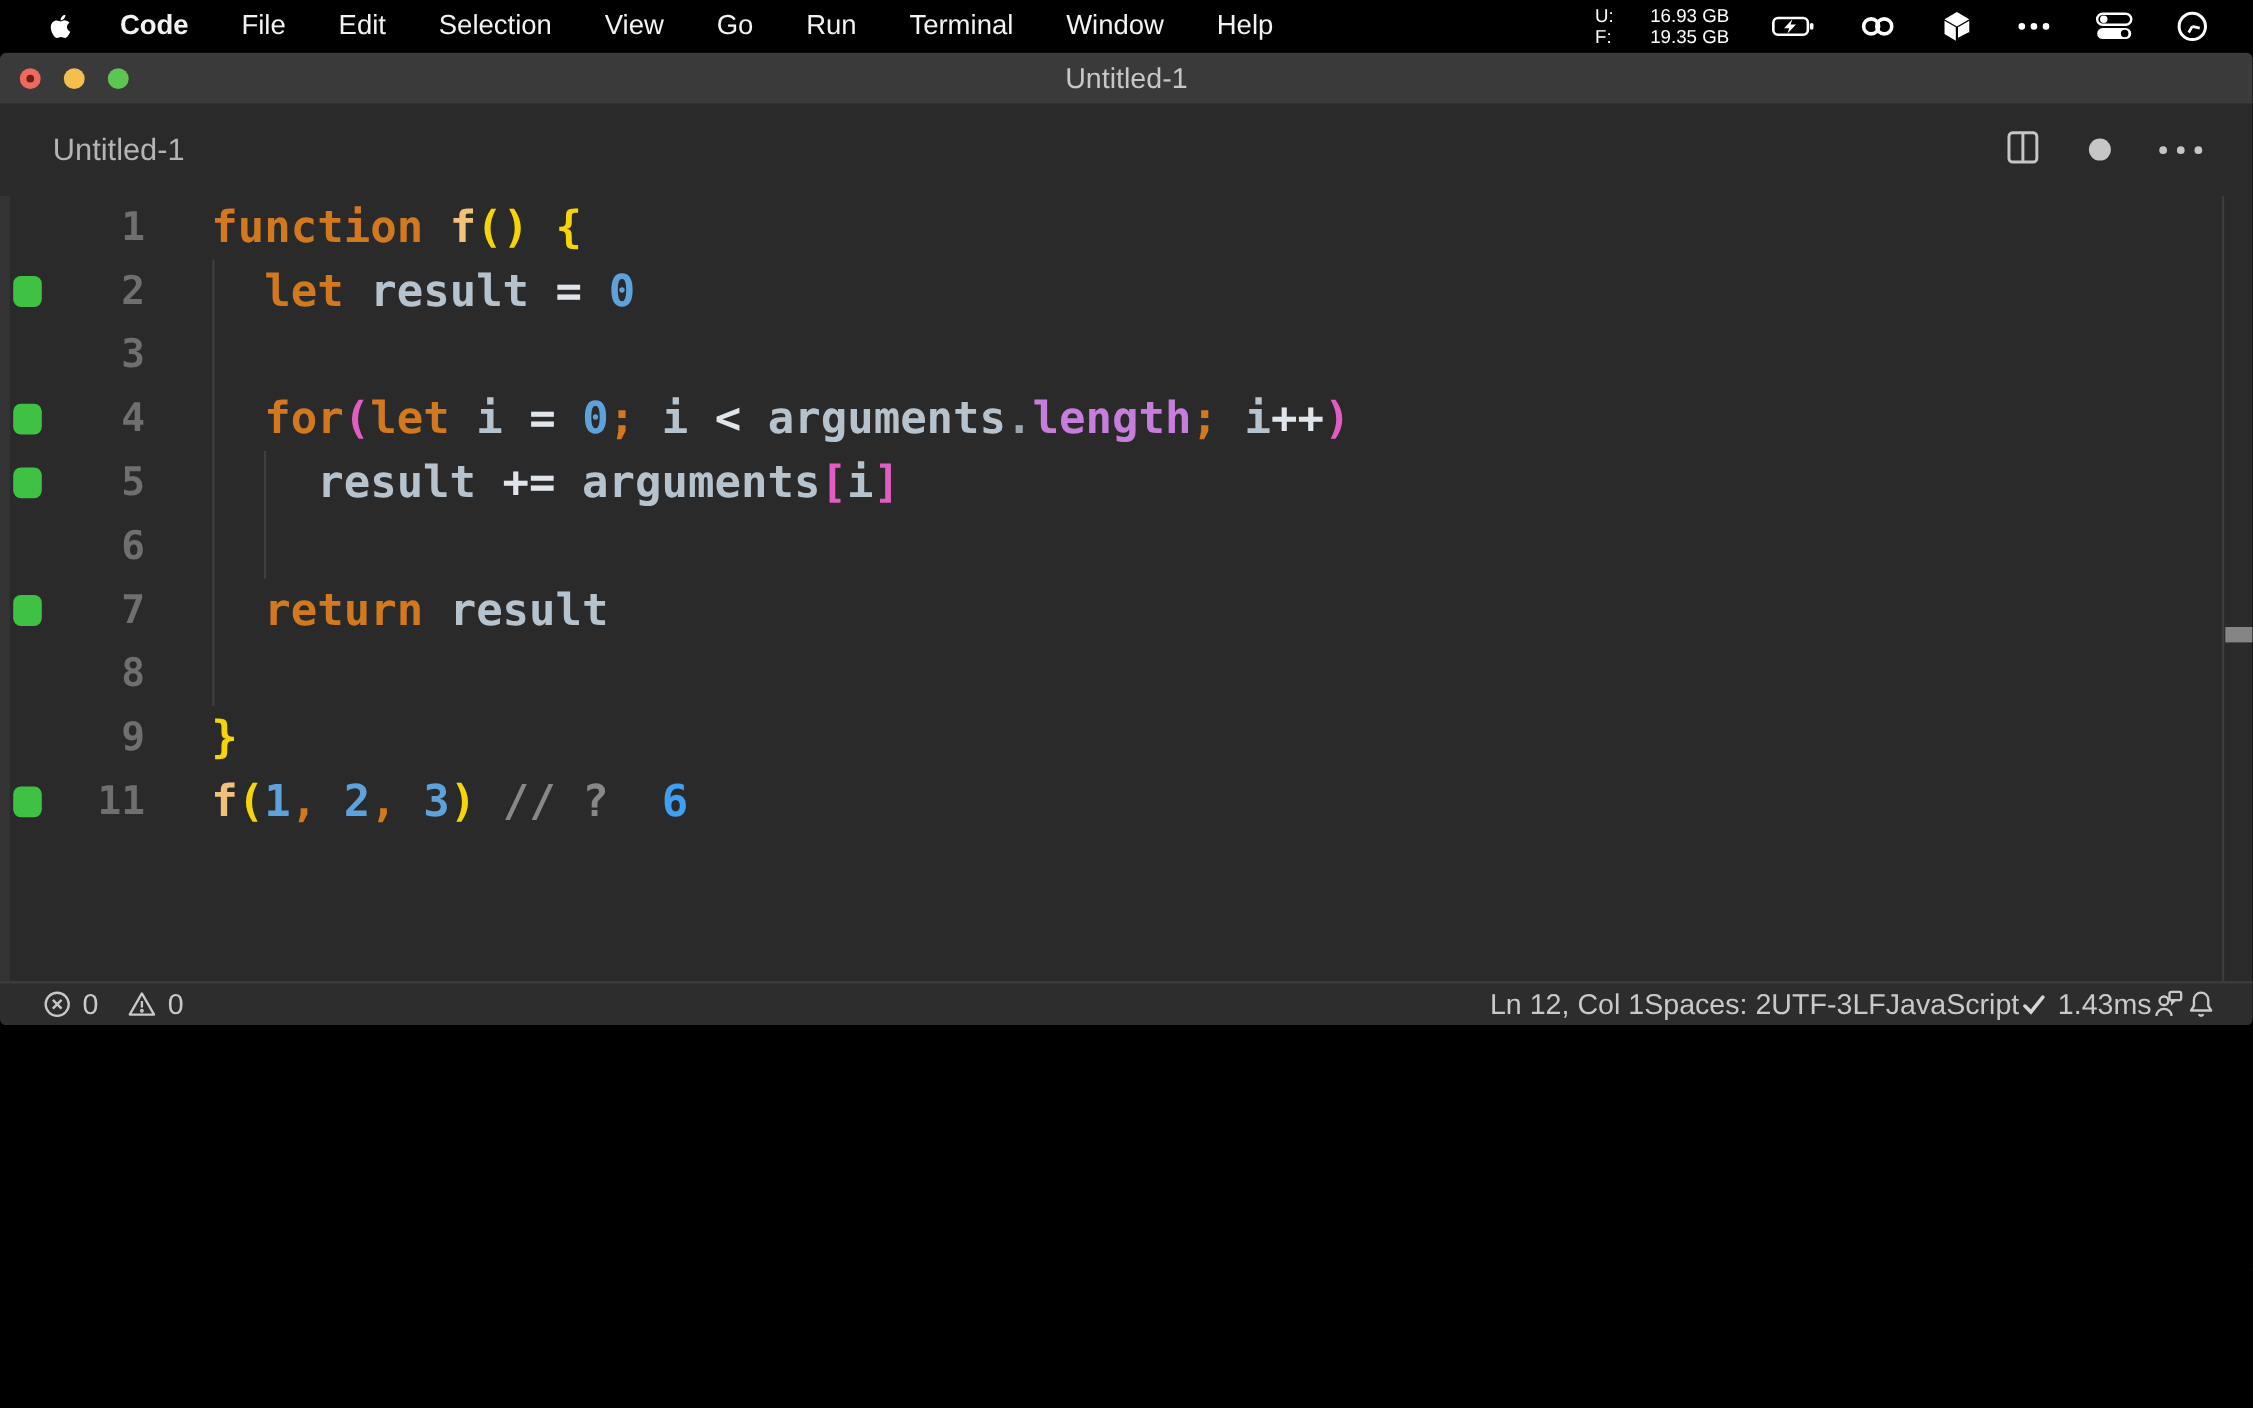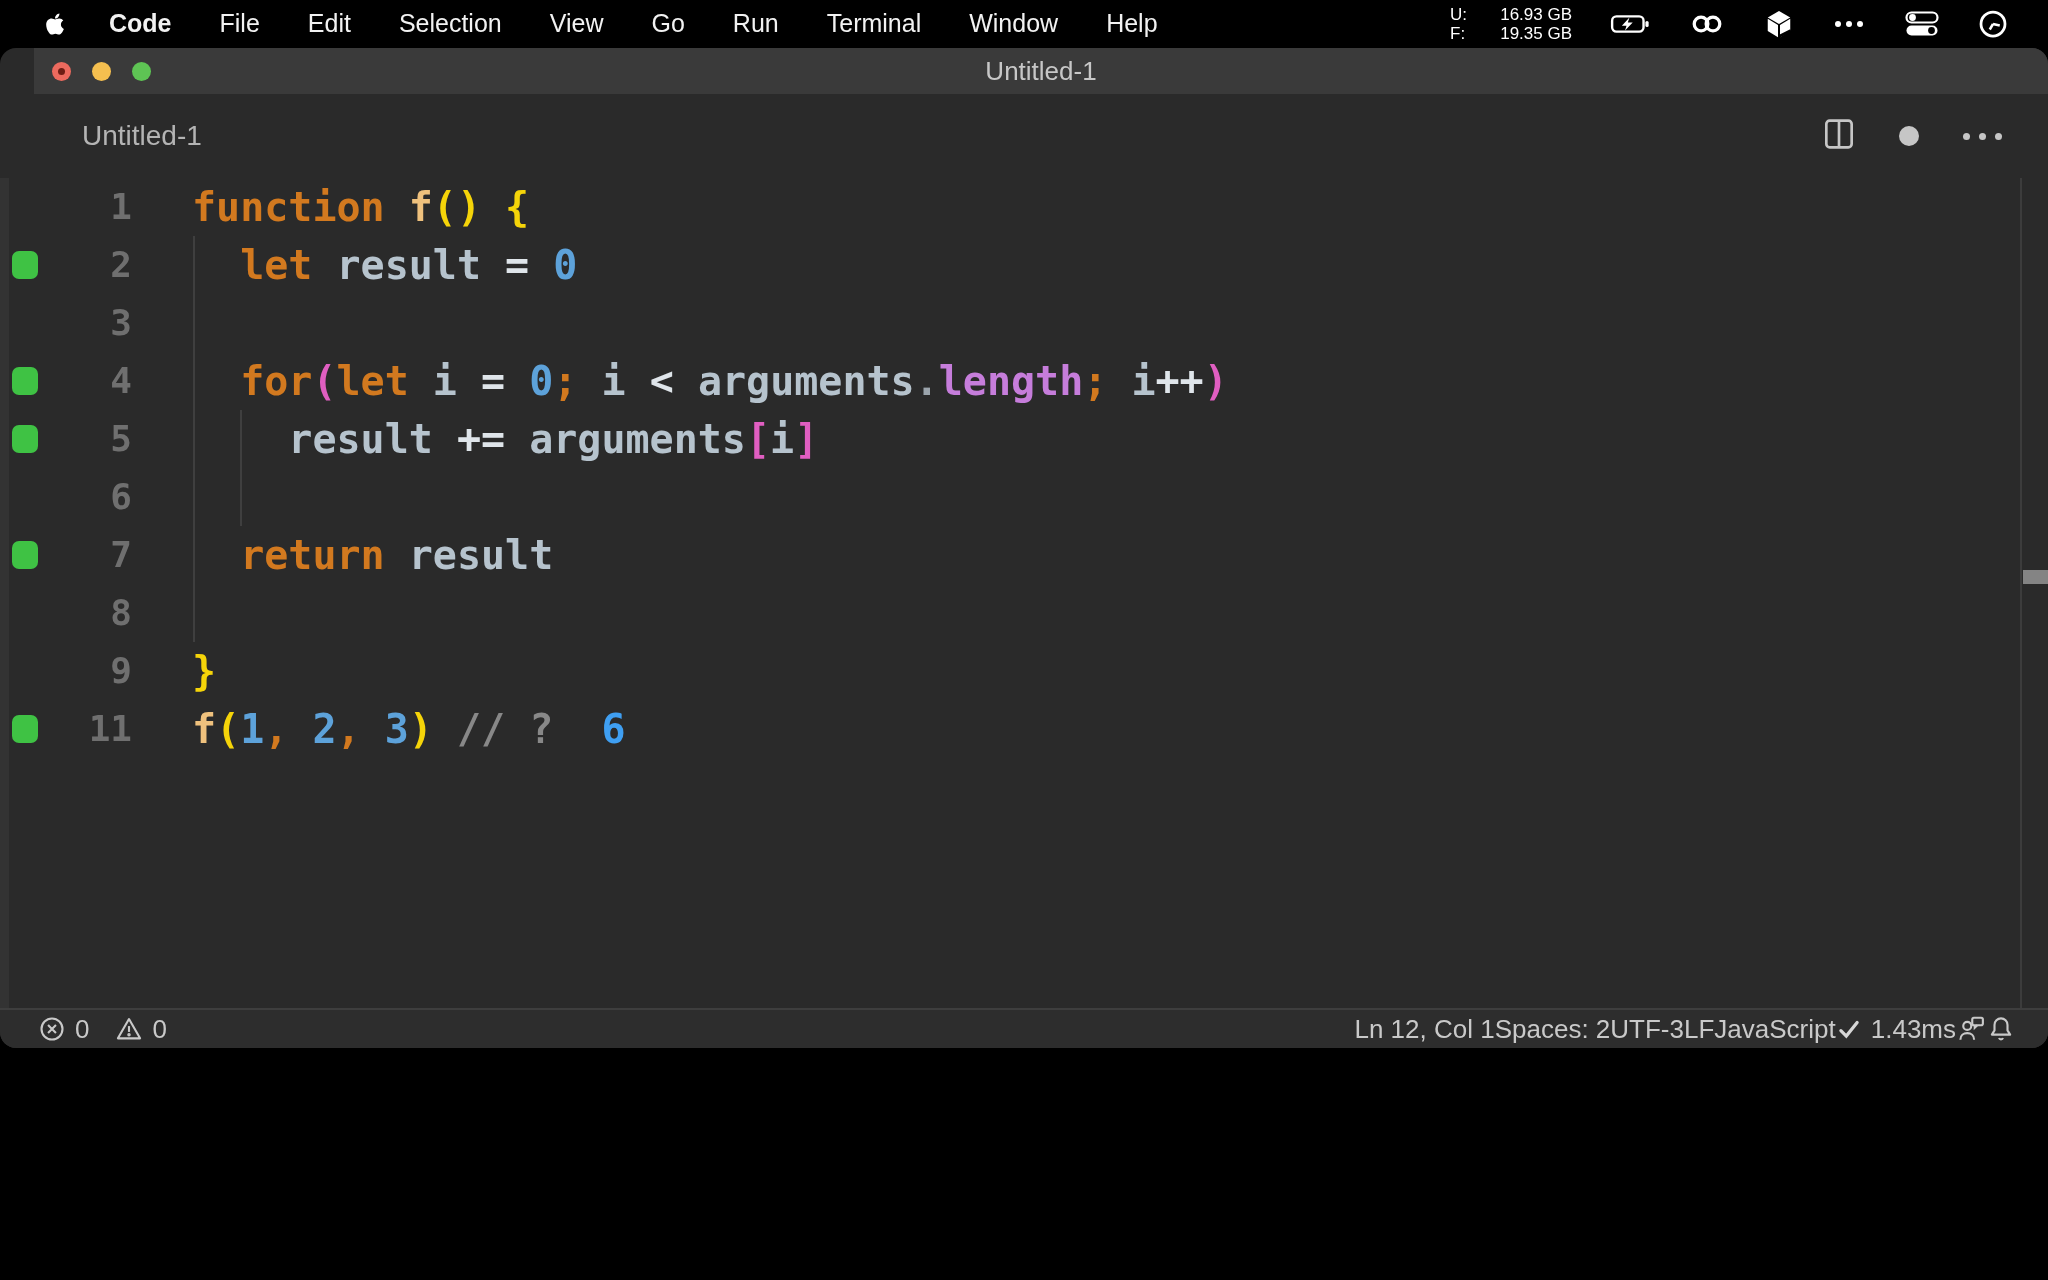--- a/index.html
+++ b/index.html
@@ -1,18 +1,18 @@
 <!DOCTYPE html>
 <html style="--editor-bg: #2a2a2a; --titlebar-bg: #3a3a3a; --statusbar-bg: #2d2d2d; --keyword: #d2791f; --function-name: #efc17d; --bracket-level1: #f5d409; --bracket-level2: #e05ec1; --identifier: #b6c3cd; --number: #5da2da; --property: #c67ddb; --comment: #888888; --quokka-value: #3f9ff2; --coverage-green: #3fc244; --traffic-red: #ec6a5e; --traffic-yellow: #f5bf4f; --traffic-green: #5ec454;"><head>
 <meta charset="utf-8">
 <style>
   * { margin:0; padding:0; box-sizing:border-box; }
   html,body { background:#000; }
   .screen {
-    position:relative; width:2048px; height:1048px; overflow:hidden;
+    position:relative; width:2048px; height:932px; overflow:hidden;
     background:#000; font-family:"Liberation Sans", sans-serif;
     -webkit-user-select:none; user-select:none;
   }
 
   
   .menubar {
     position:absolute; top:0; left:0; right:0; height:47px;
     display:flex; align-items:center; color:#f2f2f2; background:#000;
   }
   .apple { margin-left:45px; display:flex; align-items:center; }
@@ -21,21 +21,21 @@
   .menu-item { font-size:25px; padding:0 24px; }
   .menubar-right { margin-left:auto; display:flex; align-items:center; gap:38px; padding-right:40px; }
   .memory { display:flex; flex-direction:column; justify-content:center; width:122px;
             font-size:17px; line-height:19px; color:#fff; }
   .mem-row { display:flex; justify-content:space-between; }
   .mb-icon { display:flex; align-items:center; }
 
   
   .window {
     position:absolute; top:48px; left:0; right:0; bottom:0;
-    background:var(--editor-bg,#2a2a2a); border-radius:16px; overflow:hidden;padding-left:34px;
+    background:var(--editor-bg,#2a2a2a); border-radius:6px; overflow:hidden;
   }
   .titlebar {
     position:relative; height:46px; background:var(--titlebar-bg,#3a3a3a);
     display:flex; align-items:center;
   }
   .traffic { display:flex; gap:21px; margin-left:18px; }
   .tl { width:19px; height:19px; border-radius:50%; position:relative; }
   .tl-red   { background:var(--traffic-red,#ec6a5e); }
   .tl-red::after { content:""; position:absolute; left:6px; top:6px; width:7px; height:7px;
                    border-radius:50%; background:#6e1d14; }

